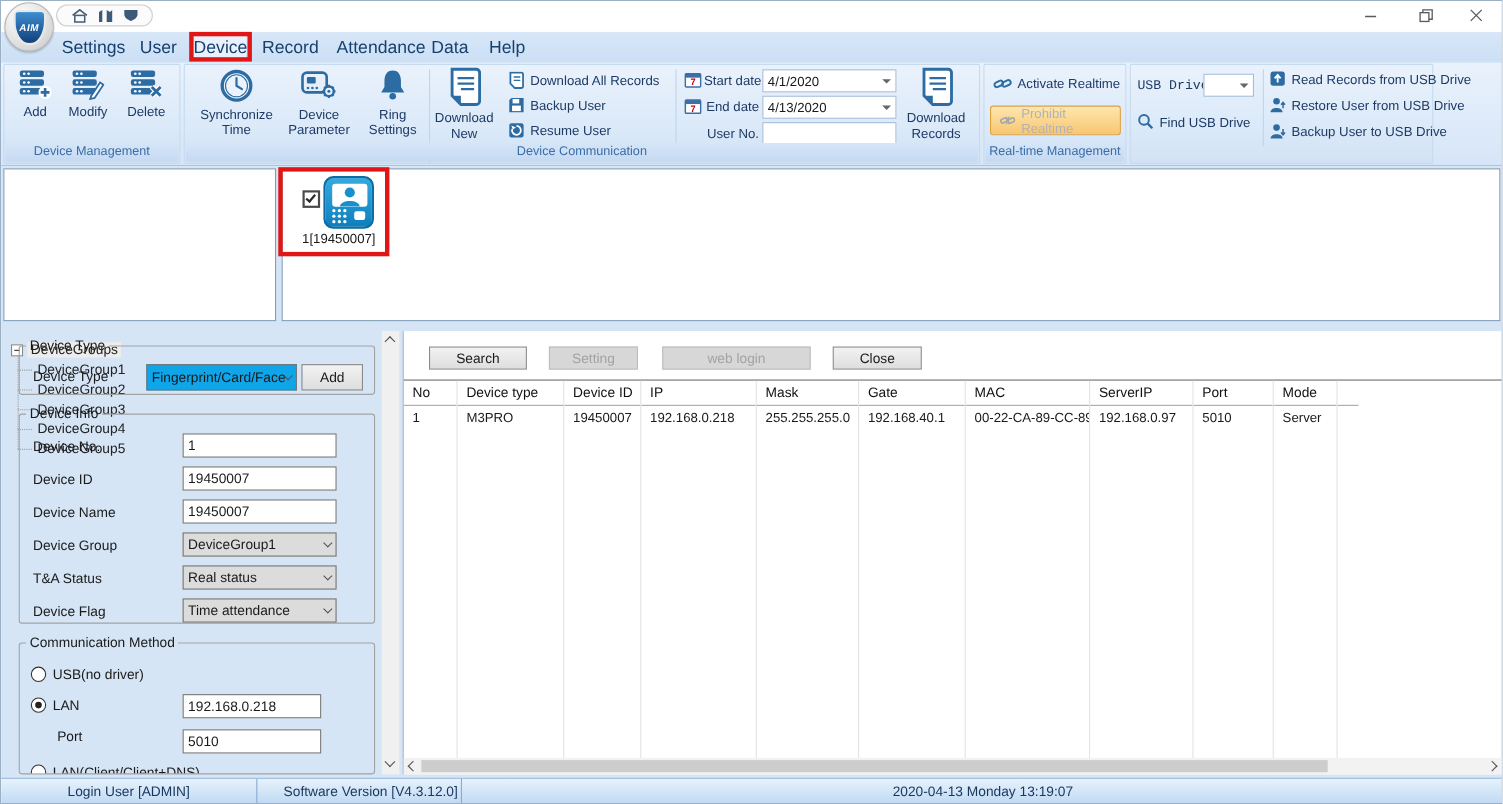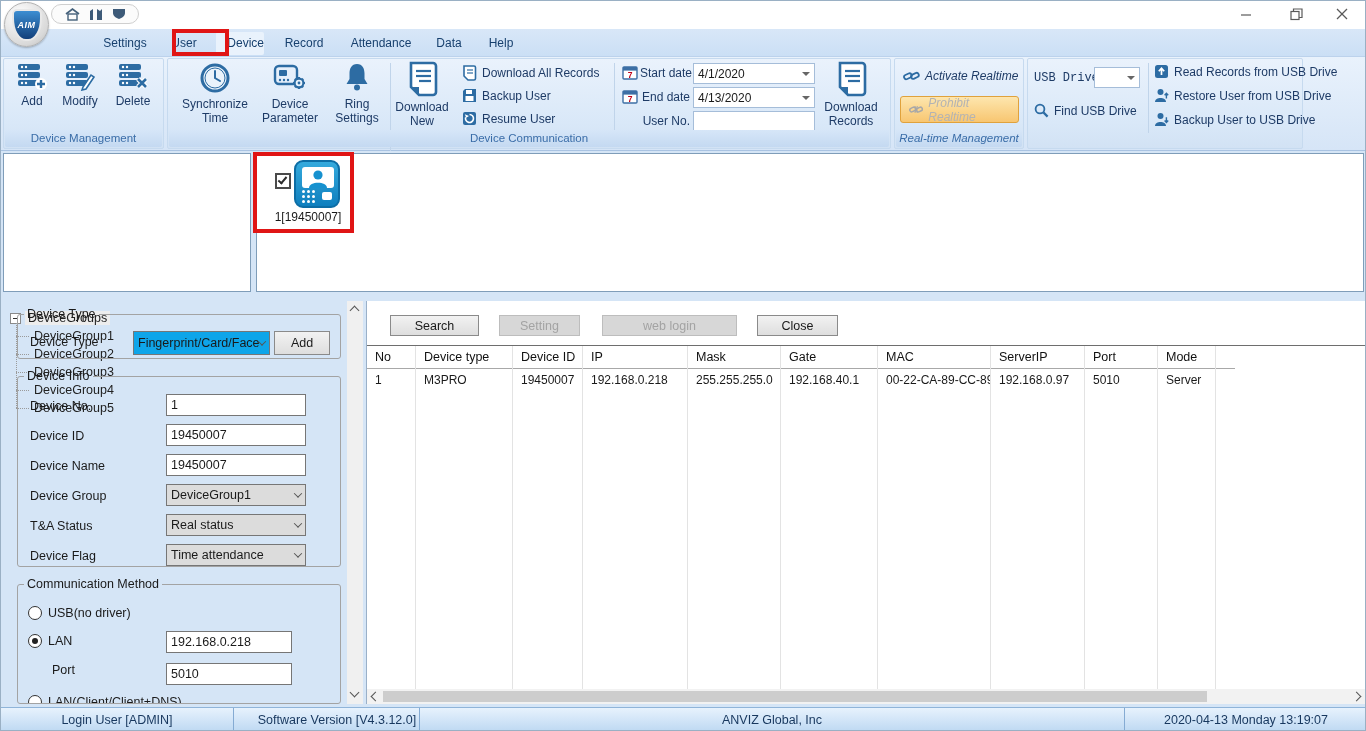--- a/index.html
+++ b/index.html
@@ -10,21 +10,21 @@
   
   .titlebar { left:0; top:0; width:1366px; height:28px; background:#ffffff; }
   .qat { left:50px; top:3px; width:88px; height:20px; border:1px solid #cfcfcf; border-radius:10px; background:#fbfbfb; display:flex; align-items:center; justify-content:space-around; padding:0 8px; }
   .winbtn { top:2px; width:26px; height:22px; display:flex; align-items:center; justify-content:center; color:#5a5a5a; }
   .logo { left:3px; top:1px; width:45px; height:45px; border-radius:50%; background:radial-gradient(circle at 35% 30%, #ffffff, #d9d9d9 70%, #b9b9b9); border:1px solid #b3b3b3; z-index:60; display:flex; align-items:center; justify-content:center; box-shadow:0 1px 2px rgba(0,0,0,.25); }
   .shield { width:30px; height:32px; background:linear-gradient(#3c8ed2,#123f7a); border:2px solid #e8e8e8; border-radius:5px 5px 46% 46% / 5px 5px 70% 70%; display:flex; align-items:center; justify-content:center; }
   .shield span { color:#fff; font-size:9px; font-style:italic; font-weight:bold; letter-spacing:.5px; }
 
   
   .tabstrip { left:0; top:28px; width:1366px; height:28px; background:linear-gradient(#d8e7f8,#cbdff5); border-bottom:1px solid #bcd2ec; }
-  .tab { position:absolute; top:3px; height:23px; line-height:23px; text-align:center; color:#17406e; font-size:12px;margin-left:40px; }
+  .tab { position:absolute; top:3px; height:23px; line-height:23px; text-align:center; color:#17406e; font-size:16px; }
   .tab.sel { background:#e9f2fc; border-radius:2px; }
 
   
   .ribbon { left:0; top:56px; width:1366px; height:94px; background:linear-gradient(#e9f2fc,#d6e5f7); border-bottom:1px solid #a9c3e2; }
   .rgroup { position:absolute; top:1px; height:91px; background:linear-gradient(#eaf2fc,#d9e8f8 72%,#d2e2f4); border:1px solid #c6daef; border-radius:2px; }
   .gtitle { position:absolute; left:1px; right:1px; bottom:1px; height:17px; line-height:17px; text-align:center; background:linear-gradient(#d6e6f8,#c4d9f1); color:#3a6da8; font-size:11.5px; border-radius:0 0 2px 2px; white-space:nowrap; overflow:hidden; }
   .bigbtn { position:absolute; display:flex; flex-direction:column; align-items:center; color:#1e3b66; font-size:12px; text-align:center; line-height:14px; }
   .bigbtn .ic { margin-bottom:3px; }
   .smallitem { position:absolute; display:flex; align-items:center; gap:5px; color:#1e3b66; font-size:12px; white-space:nowrap; }
   .rsep { position:absolute; width:1px; background:#c0d4ea; }
@@ -325,21 +325,21 @@
               <line x1="10" y1="10" x2="25" y2="10"></line>
               <line x1="10" y1="15" x2="25" y2="15"></line>
               <line x1="13" y1="20" x2="25" y2="20"></line>
             </g>
           </svg>
         <span>Download Records</span>
       </div>
       <div class="gtitle">Device Communication</div>
     </div>
 
-    <div class="rgroup" style="left:893px;width:130px;font-style:italic;">
+    <div class="rgroup" style="left:893px;width:130px;">
       <div class="smallitem" style="left:8px;top:10px;">
         <svg width="17" height="14" viewBox="0 0 17 14">
             <rect x="0.8" y="5" width="8" height="4.4" rx="2.2" fill="none" stroke="#2d6ca3" stroke-width="1.8" transform="rotate(-25 5 7)"></rect>
             <rect x="8" y="4.6" width="8" height="4.4" rx="2.2" fill="none" stroke="#2d6ca3" stroke-width="1.8" transform="rotate(-25 12 7)"></rect>
           </svg>
         <span>Activate Realtime</span>
       </div>
       <div class="prohibit" style="left:5px;top:37px;width:119px;height:27px;">
         <svg width="16" height="13" viewBox="0 0 17 14">
             <rect x="0.8" y="5" width="7" height="4.4" rx="2.2" fill="none" stroke="#a8a8a8" stroke-width="1.8" transform="rotate(-25 4 7)"></rect>
@@ -556,20 +556,19 @@
     <div class="abs sbh" style="left:0;top:388px;width:999px;height:15px;">
       <span class="sb-arrow left" style="left:5px;top:4px;"></span>
       <span class="sb-thumb" style="left:16px;top:2px;width:824px;height:11px;"></span>
       <span class="sb-arrow right" style="left:986px;top:4px;"></span>
     </div>
   </div>
 
   <div class="abs statusbar">
     <div class="sseg" style="width:233px;">Login User [ADMIN]</div>
     <div class="sseg" style="width:165px;margin-left:21px;">Software Version [V4.3.12.0]</div>
-    <div class="sseg" style="width:705px;">ANVIZ Global, Inc</div>
     <div class="sseg" style="flex:1;border-right:none;">2020-04-13 Monday 13:19:07</div>
   </div>
 
   <div class="redbox" style="left:171px;top:28px;width:57px;height:27px;"></div>
   <div class="redbox" style="left:252px;top:151px;width:101px;height:81px;"></div>
 
 </div>
 
 </body></html>

